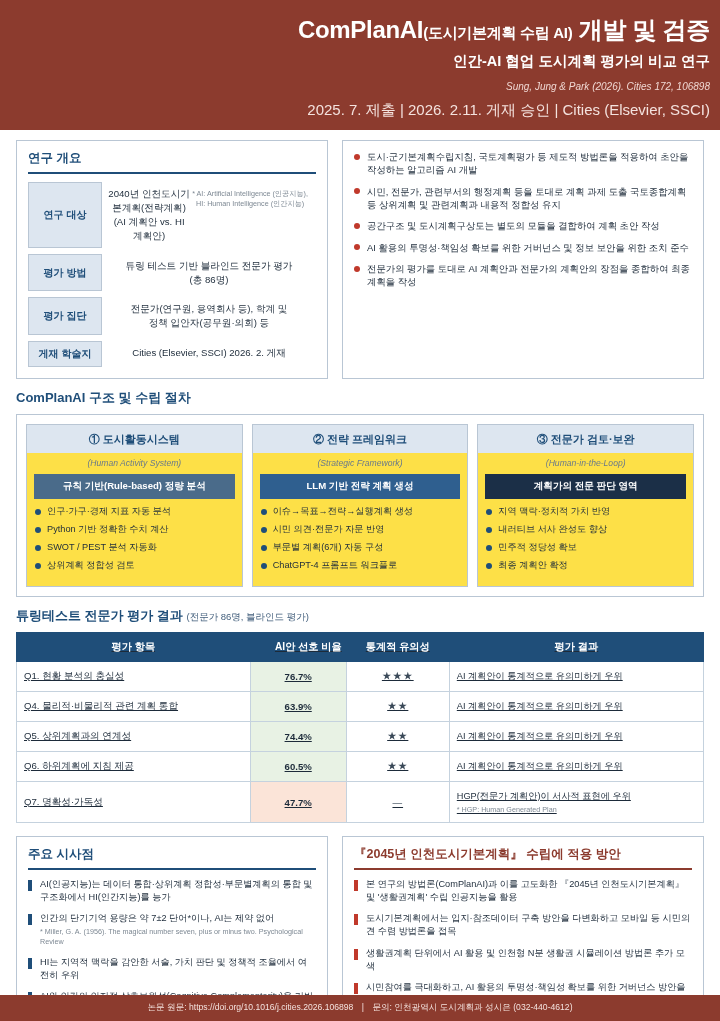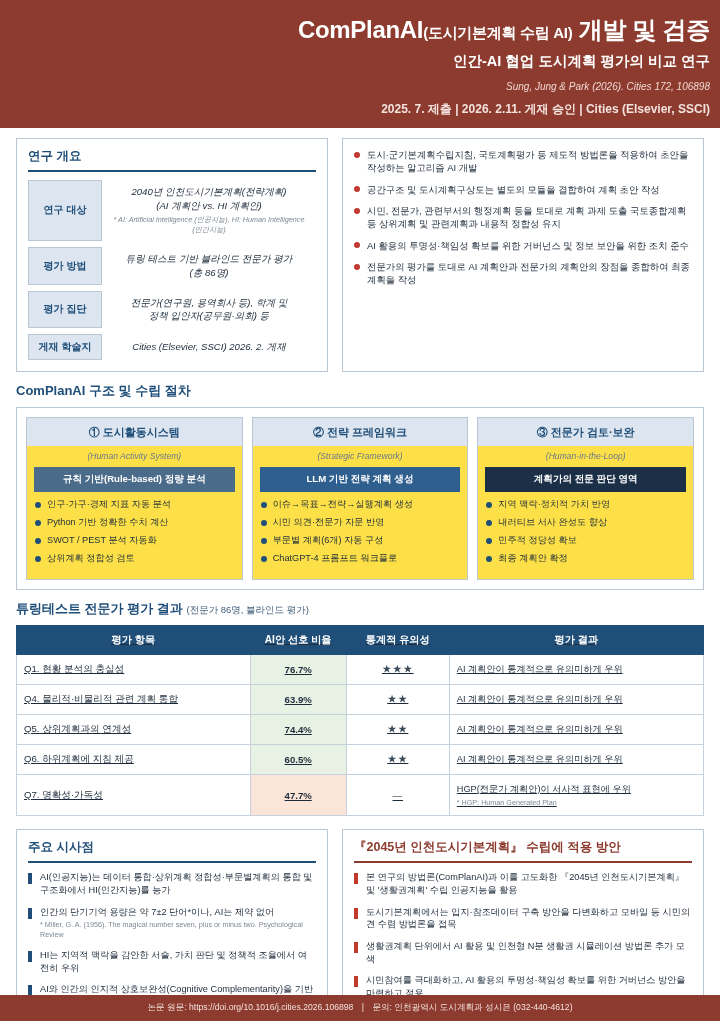--- a/index.html
+++ b/index.html
@@ -31,23 +31,22 @@
     font-weight: bold;
   }
   .header .cite {
     margin-top: 10px;
     font-size: 10px;
     font-style: italic;
     color: #f0d7d2;
   }
   .header .meta {
     margin-top: 9px;
-    font-size: 12px;
+    font-size: 15px;
     color: #f4e2de;
-    font-weight: bold;
   }
   
   .page { padding: 10px 16px 0; }
   .row { display: flex; gap: 14px; justify-content: flex-end; }
   .card {
     border: 1px solid #b9c6d4;
     background: #fff;
     padding: 9px 11px 11px;
   }
   .card-title {
@@ -67,23 +66,22 @@
     font-size: 10px; font-weight: bold; color: #1f4e79;
     display: flex; align-items: center; justify-content: center;
     text-align: center;
     padding: 5px 8px;
   }
   .ov-val {
     flex: 1;
     font-size: 9.6px;
     line-height: 1.45;
     padding: 5px 6px;
-    display: flex; flex-direction: column; justify-content: center;
-    text-align: center;
-    font-style: italic;
+    display: flex; flex-direction: row; justify-content: center;
+    text-align: center;
   }
   .ov-val .note { font-size: 7.2px; color: #7d8893; margin-top: 2px; }
   
   ul.bl { list-style: none; margin: 0; padding: 0; }
   ul.bl li {
     position: relative;
     padding-left: 13px;
     font-size: 9.4px;
     line-height: 1.42;
     margin-bottom: 8px;
@@ -244,22 +242,22 @@
           <div class="ov-val">
             <span>Cities (Elsevier, SSCI) 2026. 2. 게재</span>
           </div>
         </div>
       </div>
     </div>
 
     <div class="card" style="flex:1;">
       <ul class="bl">
         <li>도시·군기본계획수립지침, 국토계획평가 등 제도적 방법론을 적용하여 초안을 작성하는 알고리즘 AI 개발</li>
+        <li>시민, 전문가, 관련부서의 행정계획 등을 토대로 계획 과제 도출 국토종합계획 등 상위계획 및 관련계획과 내용적 정합성 유지</li>
         <li>공간구조 및 도시계획구상도는 별도의 모듈을 결합하여 계획 초안 작성</li>
-        <li>시민, 전문가, 관련부서의 행정계획 등을 토대로 계획 과제 도출 국토종합계획 등 상위계획 및 관련계획과 내용적 정합성 유지</li>
         <li>AI 활용의 투명성·책임성 확보를 위한 거버넌스 및 정보 보안을 위한 조치 준수</li>
         <li style="margin-bottom:0;">전문가의 평가를 토대로 AI 계획안과 전문가의 계획안의 장점을 종합하여 최종 계획을 작성</li>
       </ul>
     </div>
   </div>
 
   <div class="sec-head">ComPlanAI 구조 및 수립 절차</div>
 
   <div class="struct-wrap">
 
@@ -302,21 +300,21 @@
 
   <div class="sec-head">
     <span>튜링테스트 전문가 평가 결과</span>
     <span class="sub">(전문가 86명, 블라인드 평가)</span>
   </div>
 
   <table class="res">
     <thead>
       <tr>
         <th style="width:34%;">평가 항목</th>
-        <th style="width:14%;">AI안 선호 비율</th>
+        <th style="width:14%;text-align:right;">AI안 선호 비율</th>
         <th style="width:15%;">통계적 유의성</th>
         <th>평가 결과</th>
       </tr>
     </thead>
     <tbody>
       <tr>
         <td class="item">Q1. 현황 분석의 충실성</td>
         <td class="c ratio">76.7%</td>
         <td class="c stars">★★★</td>
         <td class="result">AI 계획안이 통계적으로 유의미하게 우위</td>

